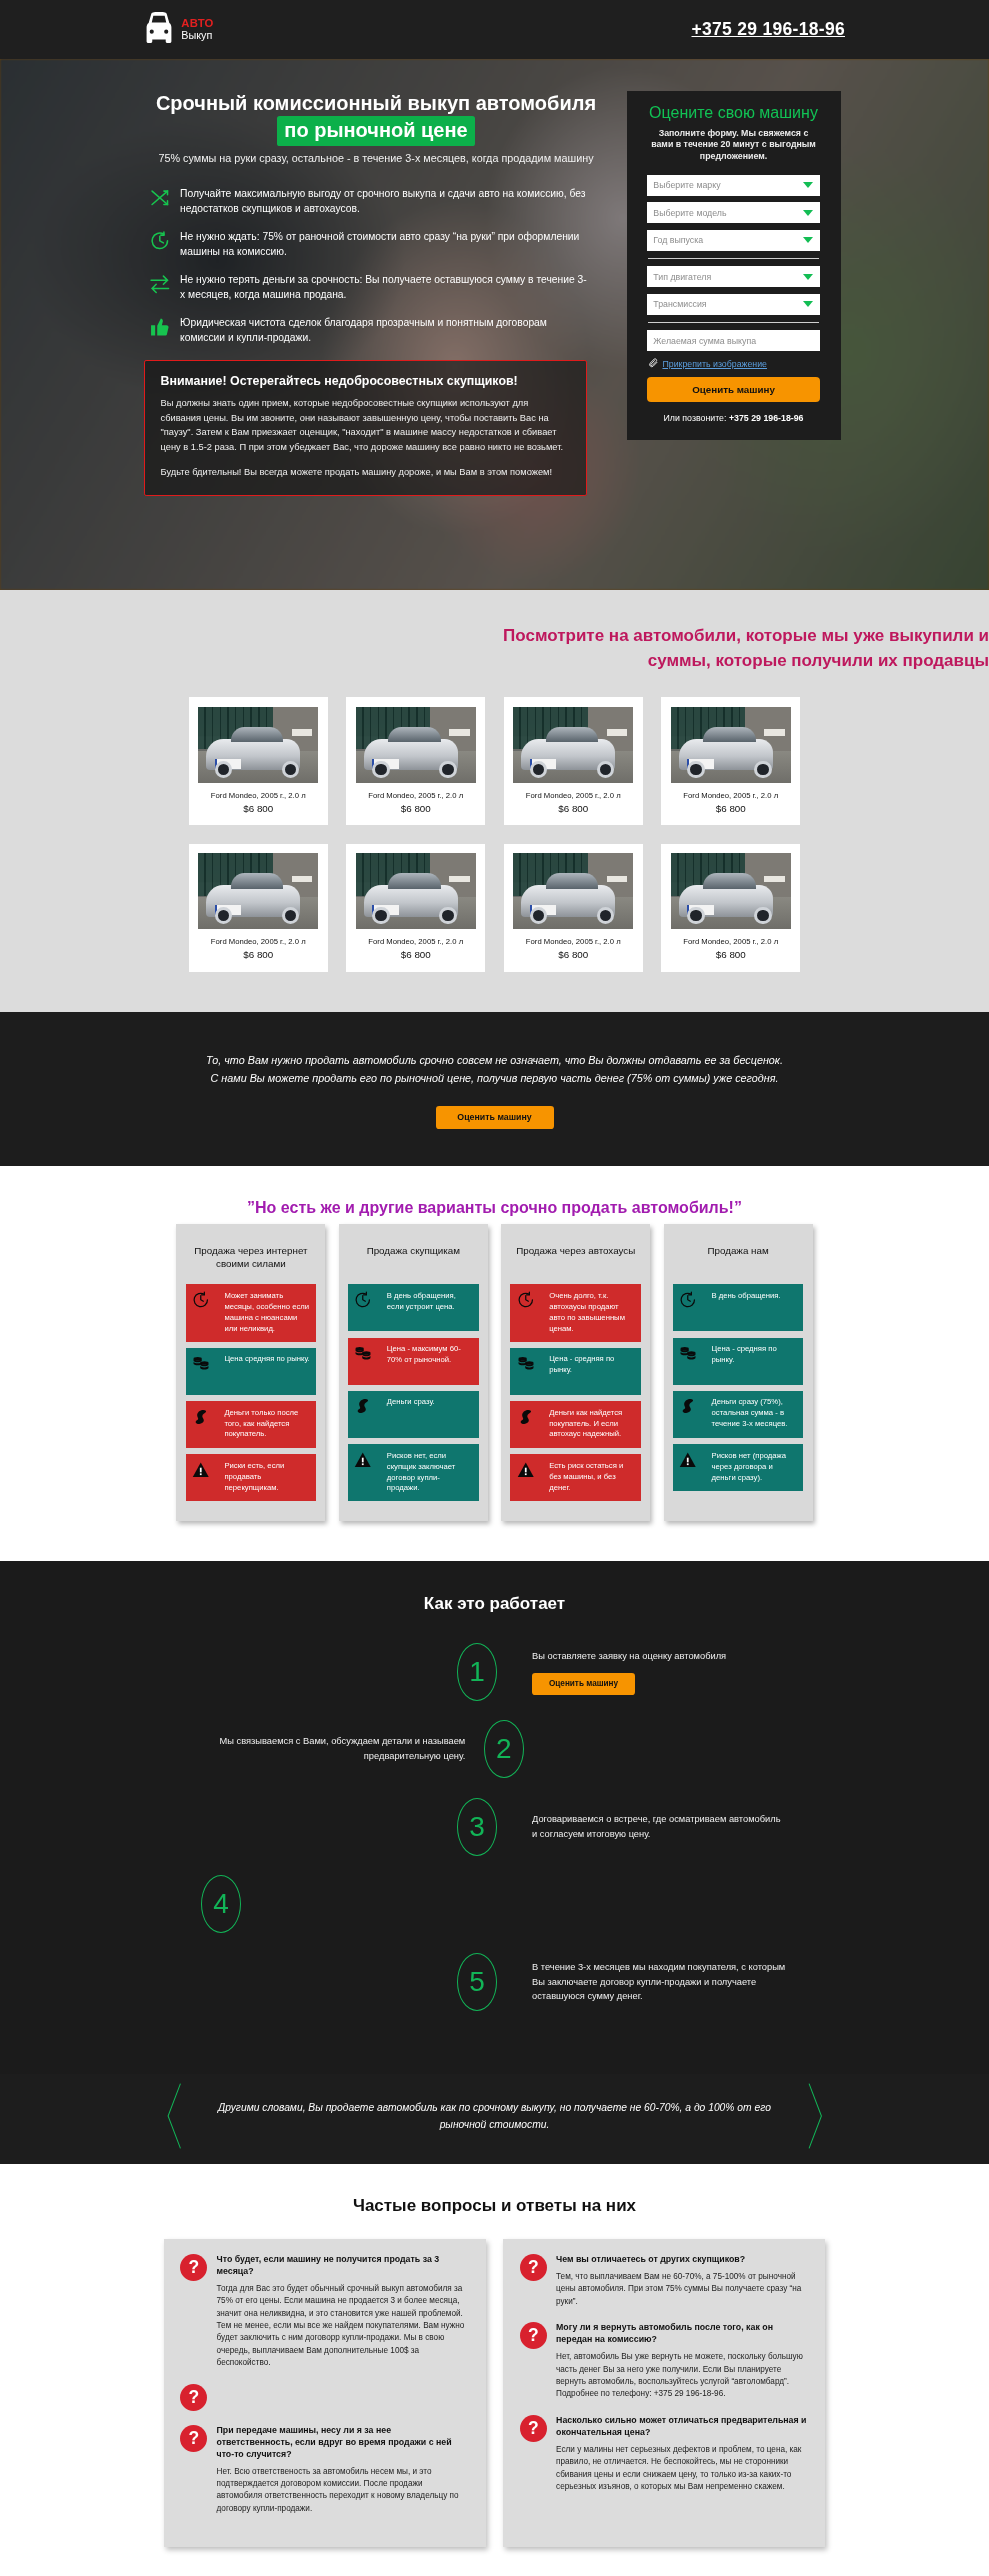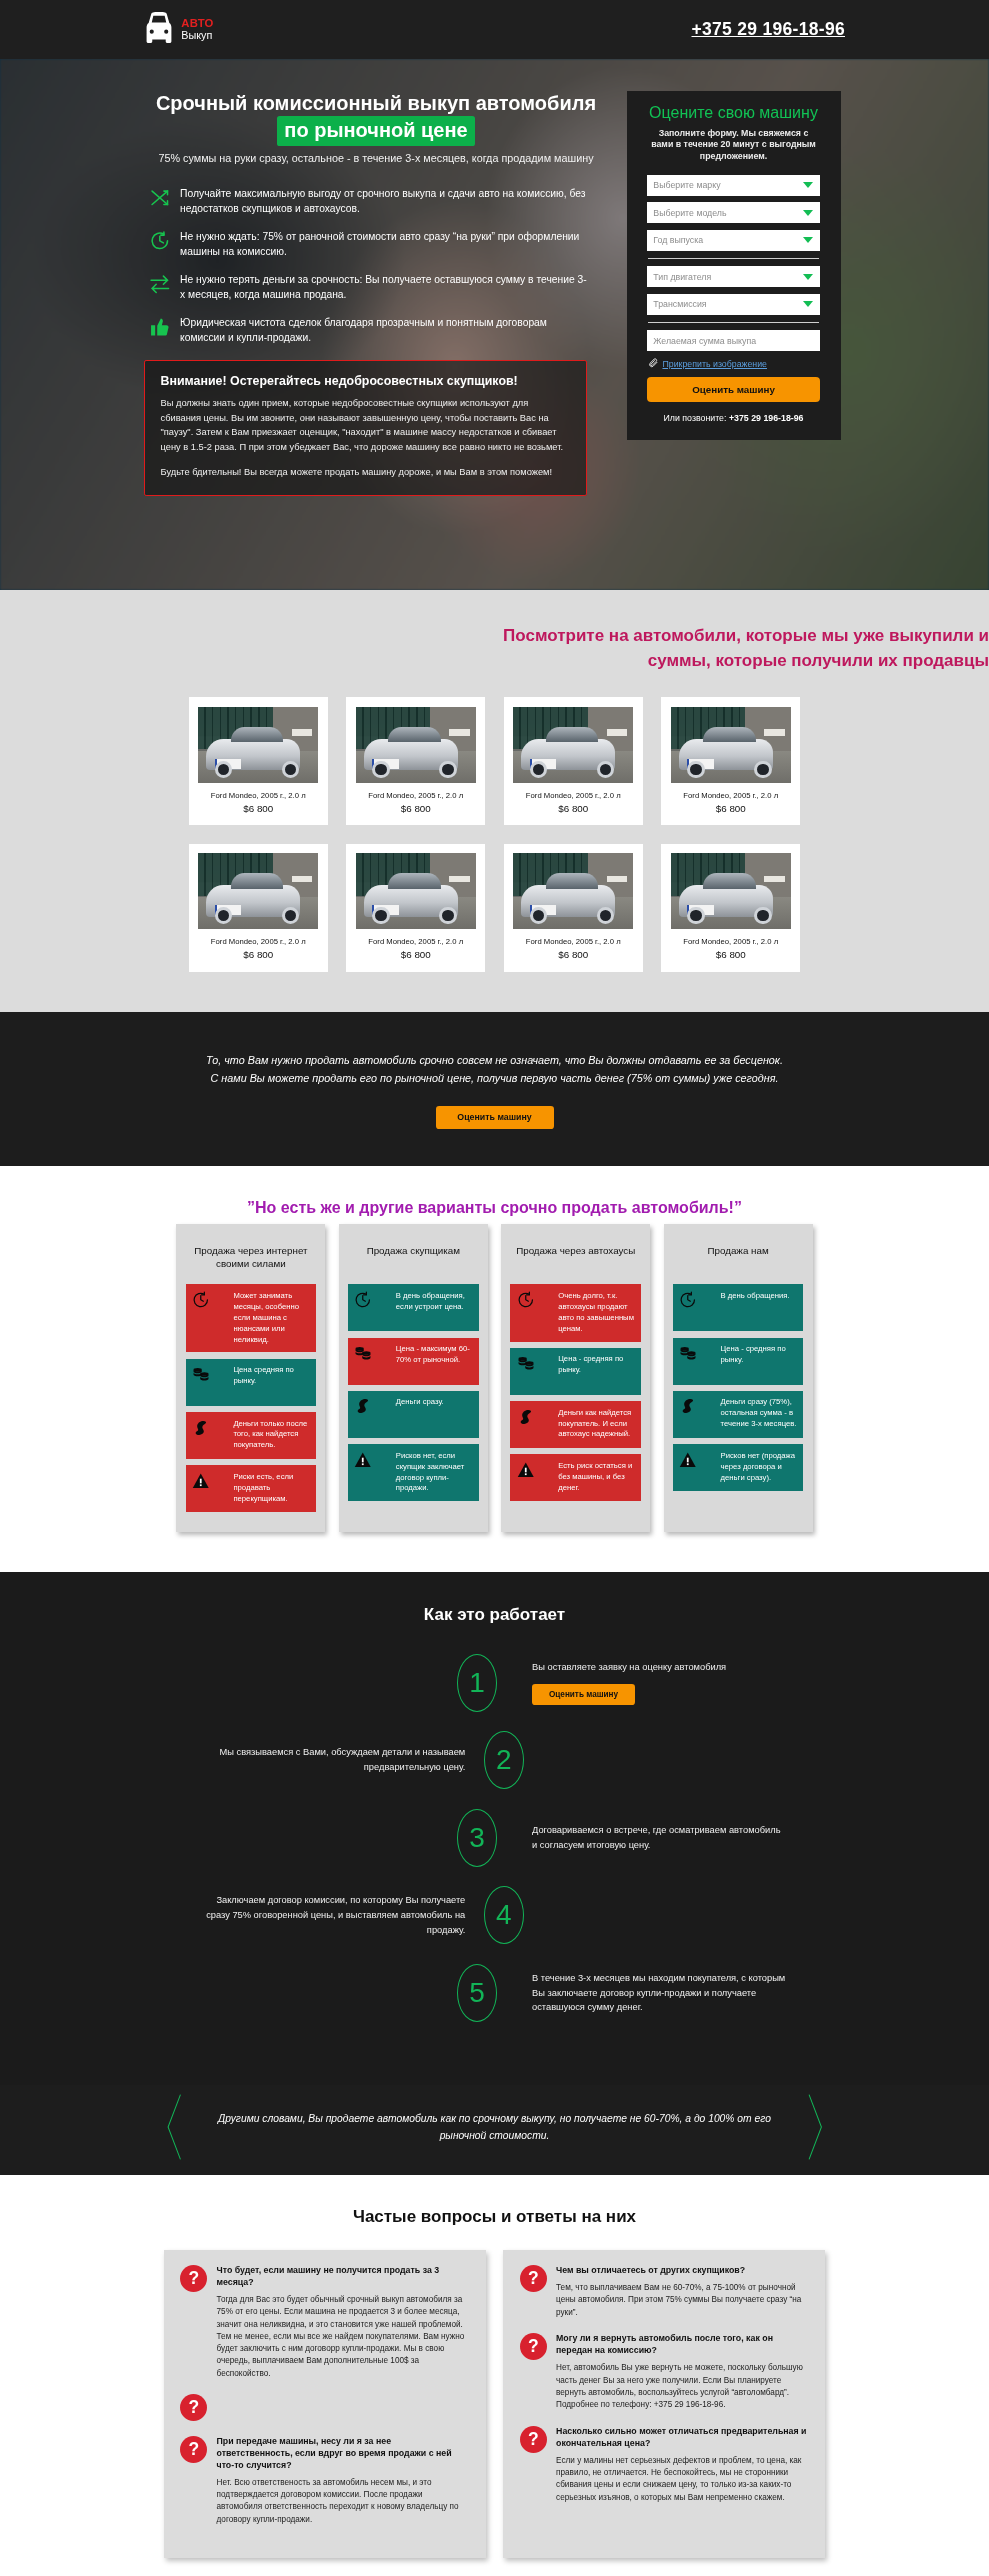--- a/index.html
+++ b/index.html
@@ -25,21 +25,21 @@
   .brand-text { line-height: 1.1; }
   .brand-top { color: #e32020; font-size: 11.3px; font-weight: bold; letter-spacing: 0.3px; }
   .brand-bottom { color: #ffffff; font-size: 10.8px; }
   .topbar-phone { color: #ffffff; font-size: 17.5px; font-weight: 600; letter-spacing: 0.3px; }
 
   
   .hero {
     position: relative;
     height: 531px;
     overflow: hidden;
-    background: #0c4a6e;
+    background: #a16207;
   }
   .hero-bg {
     position: absolute; inset: 0;
     background:
       radial-gradient(ellipse 268px 206px at 22% 38%, #2c3136 0%, rgba(44,49,54,0) 70%),
       radial-gradient(ellipse 216px 268px at 46% 58%, #d8b4a6 0%, rgba(216,180,166,0) 62%),
       radial-gradient(ellipse 196px 216px at 63% 30%, #cfc5c6 0%, rgba(207,197,198,0) 70%),
       radial-gradient(ellipse 237px 289px at 86% 55%, #6f8a5c 0%, rgba(111,138,92,0) 70%),
       radial-gradient(ellipse 155px 155px at 54% 78%, #b5837a 0%, rgba(181,131,122,0) 70%),
       linear-gradient(120deg, #3f474d 0%, #6d6a66 38%, #8d8278 62%, #556b4c 100%);
@@ -150,21 +150,21 @@
   .band p { color: #fff; font-style: italic; font-size: 10.8px; line-height: 1.7; }
   .band .btn-orange { width: 118px; margin: 18.5px auto 0; height: 23px; font-size: 8.8px; border-radius: 3.1px; }
 
   
   .compare { background: #fff; padding: 33px 0 40px; }
   .cmp-title { text-align: center; font-size: 16px; font-weight: bold; color: #a21caf; margin-bottom: 7.2px; }
   .cmp-sub { text-align: center; font-size: 10.8px; color: #222; margin-bottom: 23px; }
   .cmp-grid { display: grid; grid-template-columns: repeat(4, 149px); gap: 13.4px; justify-content: center; }
   .cmp-col { background: #d9d9d9; padding: 10.3px 9.3px 13.4px; box-shadow: 2.1px 2.6px 4.6px rgba(0,0,0,.28); }
   .cmp-head { text-align: center; font-size: 9.8px; color: #111; min-height: 32px; line-height: 1.3; margin-bottom: 7.2px; margin-top: 11px; }
-  .cmp-item { display: flex; gap: 24px; padding: 6.7px 6.2px; margin-bottom: 6.2px; min-height: 47px; }
+  .cmp-item { display: flex; gap: 15px; padding: 6.7px 6.2px; margin-bottom: 6.2px; min-height: 47px; }
   .cmp-item.good { background: #0f766e; }
   .cmp-item.bad  { background: #cf2b2b; }
   .cmp-ico { width: 17.5px; min-width: 17.5px; height: 17.5px; color: #0a0a0a; }
   .cmp-ico svg { width: 100%; height: 100%; display: block; }
   .cmp-text { color: #fff; font-size: 7.7px; line-height: 1.42; }
 
   
   .how { background: #1b1b1b; padding: 33px 0 43px; }
   .how-title { text-align: center; color: #fff; font-size: 17px; margin-bottom: 29px; }
   .steps { width: 587px; margin: 0 auto; }
@@ -650,23 +650,20 @@
       <div class="step-side post"></div>
       </div>
       <div class="step right">
       <div class="step-side pre"></div>
         <div class="step-num">3</div>
       <div class="step-side post">
           <div class="step-txt">Договариваемся о встрече, где осматриваем автомобиль и согласуем итоговую цену.</div>
         </div>
       </div>
       <div class="step left">
-      <div class="step-side pre">
-          <div class="step-txt">Заключаем договор комиссии, по которому Вы получаете сразу 75% оговоренной цены, и выставляем автомобиль на продажу.</div>
-        </div>
         <div class="step-num">4</div>
       <div class="step-side post"></div>
       </div>
       <div class="step right">
       <div class="step-side pre"></div>
         <div class="step-num">5</div>
       <div class="step-side post">
           <div class="step-txt">В течение 3-х месяцев мы находим покупателя, с которым Вы заключаете договор купли-продажи и получаете оставшуюся сумму денег.</div>
         </div>
       </div>

